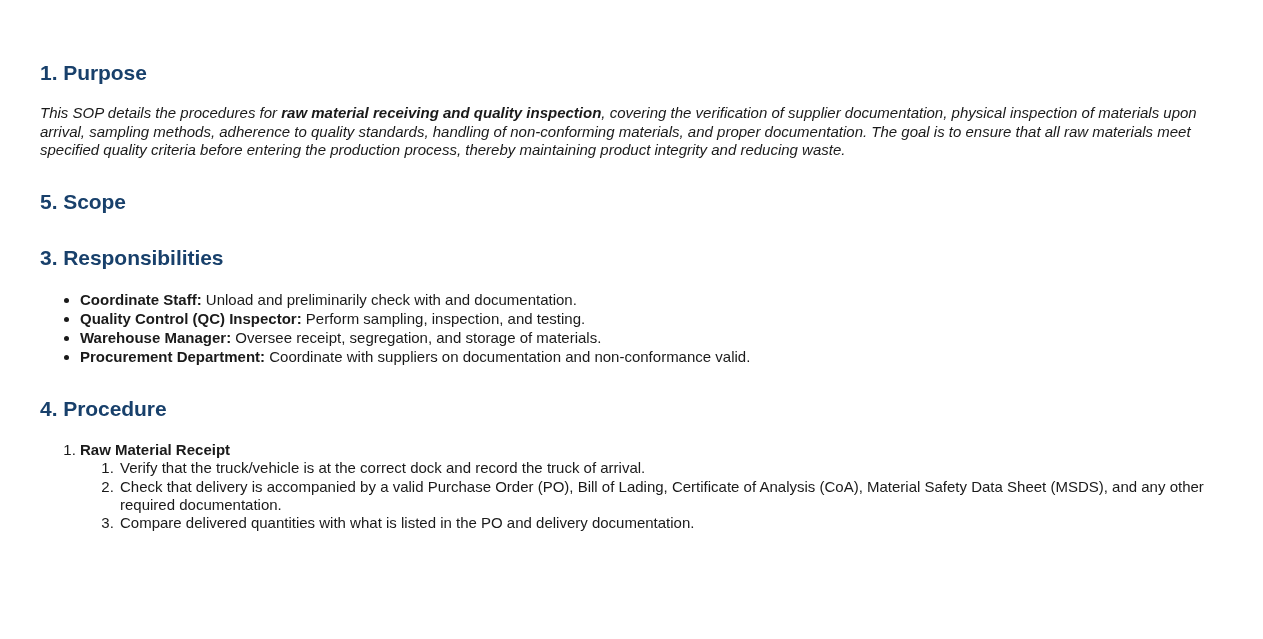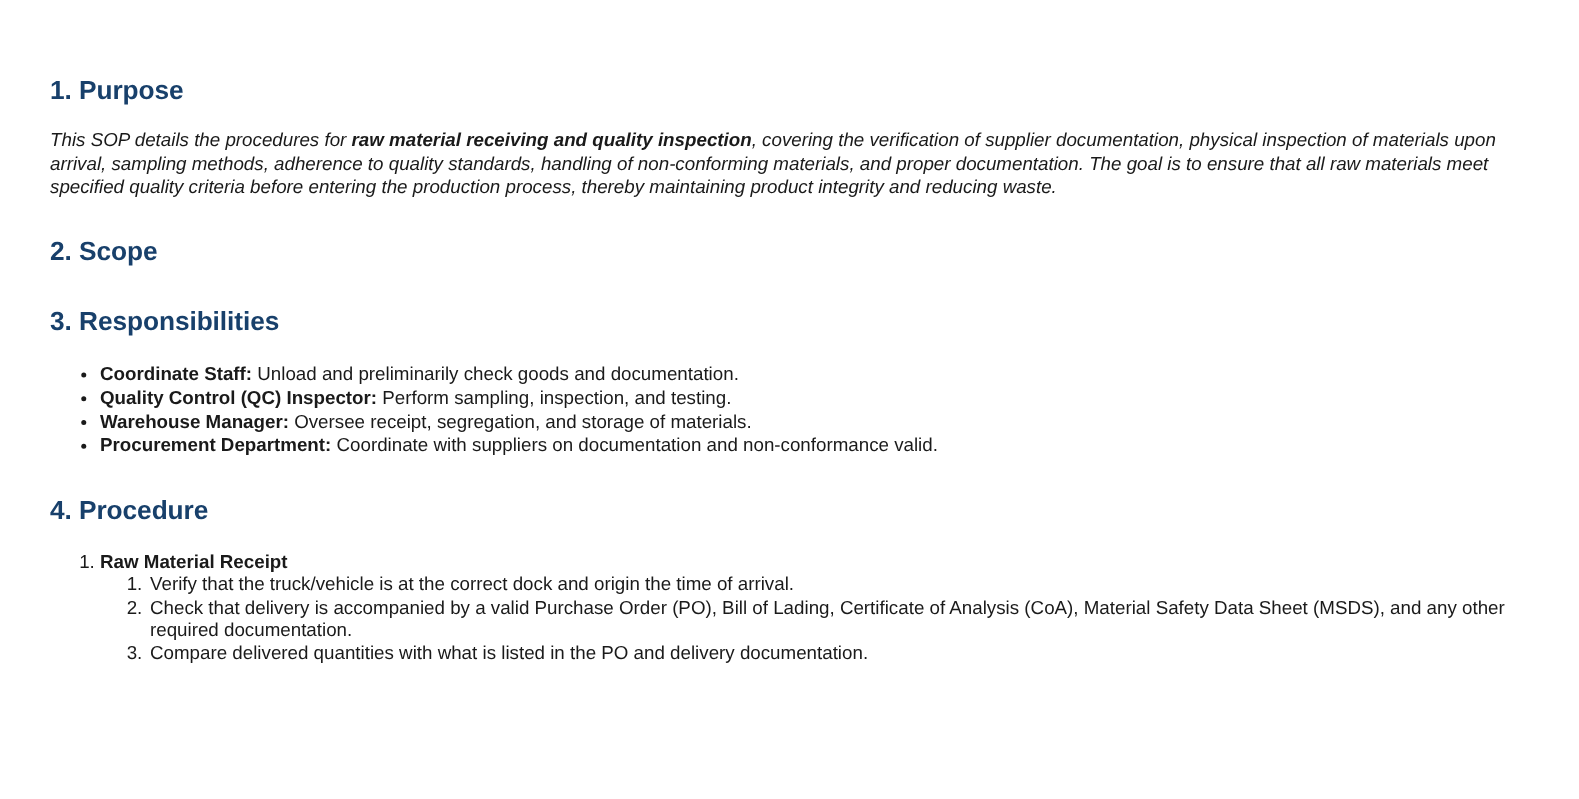--- a/index.html
+++ b/index.html
@@ -94,35 +94,35 @@
 </style>
 </head>
 <body>
 
 <div class="page">
 
 
   <h2 class="section-heading">1. Purpose</h2>
   <p class="body-text"><span>This SOP details the procedures for </span><b>raw material receiving and quality inspection</b><span>, covering the verification of supplier documentation, physical inspection of materials upon arrival, sampling methods, adherence to quality standards, handling of non-conforming materials, and proper documentation. The goal is to ensure that all raw materials meet specified quality criteria before entering the production process, thereby maintaining product integrity and reducing waste.</span></p>
 
-  <h2 class="section-heading">2. Scope</h2>
+  <h2 class="section-heading">5. Scope</h2>
 
   <h2 class="section-heading">3. Responsibilities</h2>
   <ul class="resp-list">
-    <li><b>Coordinate Staff:</b><span> Unload and preliminarily check goods and documentation.</span></li>
+    <li><b>Coordinate Staff:</b><span> Unload and preliminarily check with and documentation.</span></li>
     <li><b>Quality Control (QC) Inspector:</b><span> Perform sampling, inspection, and testing.</span></li>
     <li><b>Warehouse Manager:</b><span> Oversee receipt, segregation, and storage of materials.</span></li>
     <li><b>Procurement Department:</b><span> Coordinate with suppliers on documentation and non-conformance valid.</span></li>
   </ul>
 
   <h2 class="section-heading">4. Procedure</h2>
   <ol class="proc-list">
     <li>
       <span class="step-title">Raw Material Receipt</span>
       <ol class="sub-list">
-        <li>Verify that the truck/vehicle is at the correct dock and origin the time of arrival.</li>
+        <li>Verify that the truck/vehicle is at the correct dock and record the truck of arrival.</li>
         <li>Check that delivery is accompanied by a valid Purchase Order (PO), Bill of Lading, Certificate of Analysis (CoA), Material Safety Data Sheet (MSDS), and any other required documentation.</li>
         <li>Compare delivered quantities with what is listed in the PO and delivery documentation.</li>
       </ol>
     </li>
   </ol>
 
 </div>
 
 </body></html>

